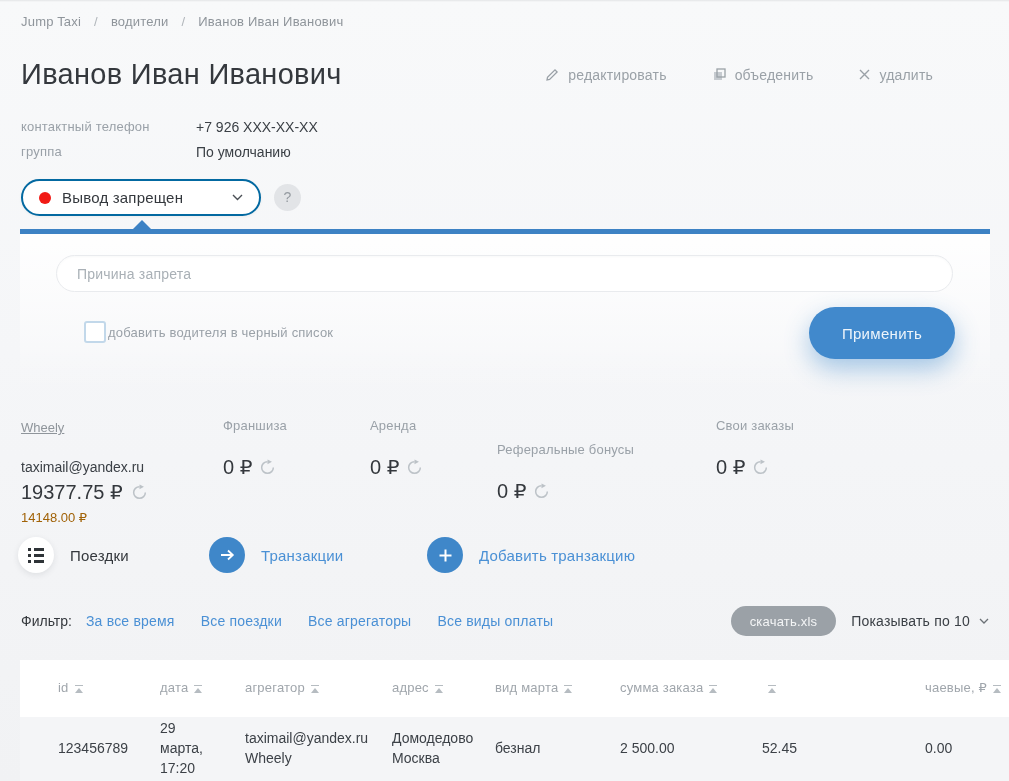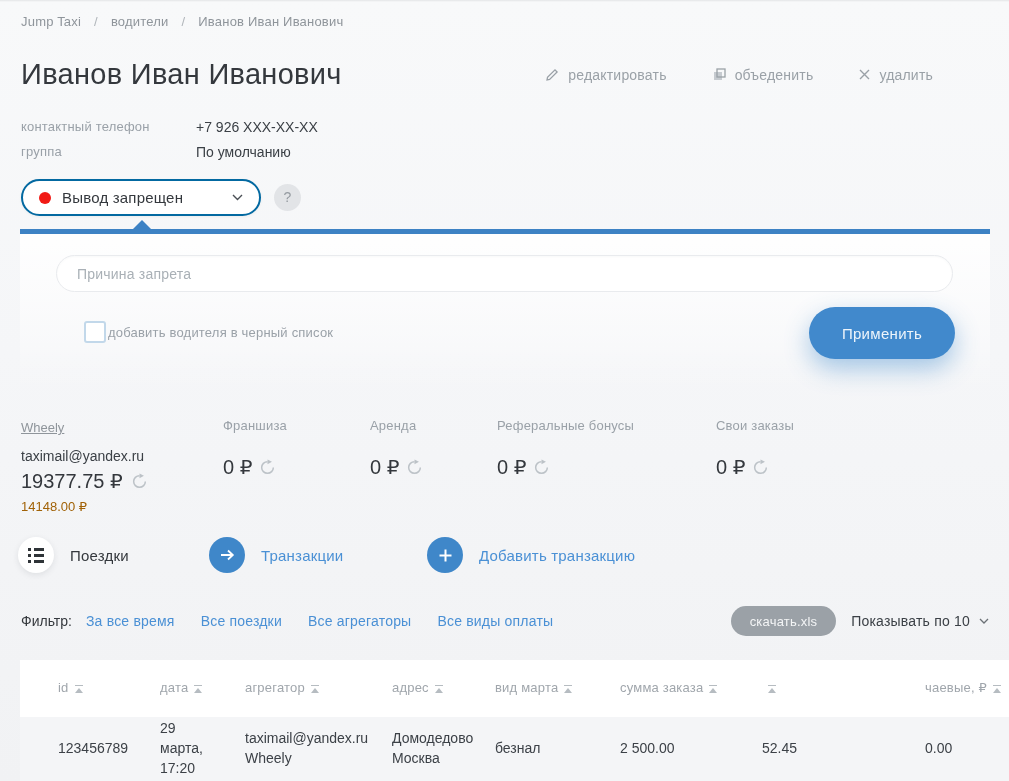--- a/index.html
+++ b/index.html
@@ -60,25 +60,25 @@
   .blacklist-label { font-size:13px; color:#9aa1a8; cursor:pointer; letter-spacing:.2px; }
   .apply-btn { position:absolute; top:73px; right:35px; width:146px; height:52px;
     border:none; border-radius:26px; background:#4189cc; color:#eef5fb; font-size:15px;
     font-family:inherit; letter-spacing:.3px; cursor:pointer;
     box-shadow:0 10px 24px rgba(65,137,204,.45); }
 
   
   .balances { position:absolute; top:418px; left:21px; right:0; display:flex; }
   .acct-col { width:202px; }
   .acct-link { font-size:13px; color:#8f959b; text-decoration:underline; cursor:pointer; display:inline-block; }
-  .acct-email { font-size:14px; color:#3b4046; margin-top:12px; }
+  .acct-email { font-size:14px; color:#3b4046; margin-top:23px; }
   .acct-balance { font-size:20px; color:#34383d; margin-top:5px; display:flex; align-items:center; gap:8px; }
   .acct-sub { font-size:13px; color:#a16207; margin-top:6px; }
   .stat-col { }
-  .stat-col.w1 { width:147px; } .stat-col.w2 { width:127px; } .stat-col.w3 { width:219px; }
+  .stat-col.w1 { width:147px; } .stat-col.w2 { width:127px; } .stat-col.w3 { width:219px;margin-top:24px; }
   .stat-label { font-size:13px; color:#9aa1a8; letter-spacing:.2px; }
   .stat-value { font-size:20px; color:#34383d; margin-top:22px; display:flex; align-items:center; gap:7px; }
 
   
   .tabs { position:absolute; top:537px; left:0; right:0; height:38px; }
   .tab { position:absolute; display:flex; align-items:center; gap:16px; cursor:pointer; }
   .tab-trips { left:18px; } .tab-trans { left:209px; } .tab-add { left:427px; }
   .tab-circle { width:36px; height:36px; border-radius:50%; display:flex; align-items:center; justify-content:center; }
   .tab-circle.white { background:#fff; box-shadow:0 2px 6px rgba(40,50,60,.10); }
   .tab-circle.blue { background:#3f87c9; }

